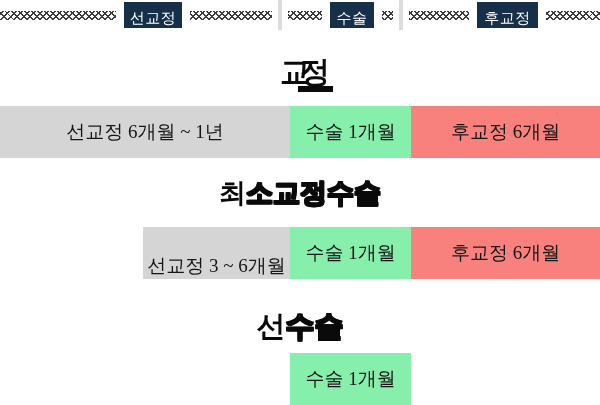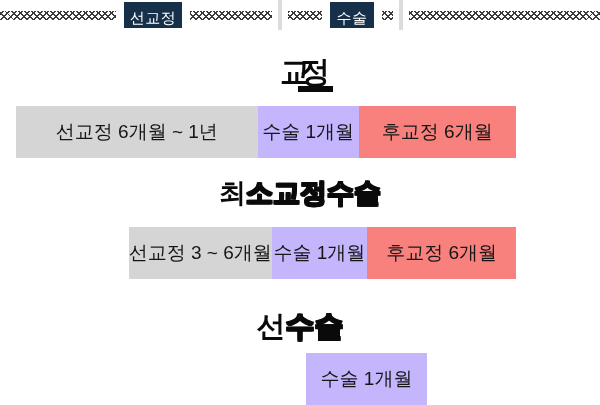--- a/index.html
+++ b/index.html
@@ -35,46 +35,49 @@
   .t2{top:178px;}
   .t3{top:311px;font-size:29px;}
   .solid{color:#0a0a0a;}
   .squeeze{letter-spacing:-10px;display:inline-block;}
   .outline{
     color:#ffffff;-webkit-text-stroke:1.7px #0a0a0a;
     text-shadow:-1px -1px 0 #0a0a0a,1px -1px 0 #0a0a0a,-1px 1px 0 #0a0a0a,1px 1px 0 #0a0a0a;
   }
   .t1bar{position:absolute;left:298px;top:86px;width:35px;height:6px;background:#0a0a0a;}
   
-  .bar{position:absolute;left:16px;width:500px;height:52px;display:flex;}
+  .bar{position:absolute;left:0;width:600px;height:52px;display:flex;font-family:Liberation Serif, serif;}
   .b1{top:106px;} .b2{top:227px;} .b3{top:353px;}
   .seg{
     display:flex;align-items:center;justify-content:center;
     font-size:19px;color:#161616;white-space:nowrap;
   }
   .seg.gray{background:#d5d5d5;}
-  .seg.yellow{background:#c4b5fd;}
+  .seg.yellow{background:#86efac;}
   .seg.red{background:#f8817d;}
   .spacer{background:transparent;}
-  .w290{width:290px;} .w143{width:143px;} .w147{width:147px;}
+  .w290{width:290px;} .w143{width:143px;} .w147{width:147px;align-items:flex-end;}
   .w121{width:121px;} .w189{width:189px;}
 </style>
 </head>
 <body>
 
 <div class="stage">
 
   <div class="chain"></div>
   <div class="divider d1"></div>
   <div class="divider d2"></div>
   <div class="phase p1">
     <span>선교정</span>
   </div>
   <div class="phase p2">
     <span>수술</span>
+  </div>
+  <div class="phase p3">
+    <span>후교정</span>
   </div>
 
   <div class="title t1">
     <span class="solid squeeze">교정</span>
   </div>
   <div class="t1bar"></div>
   <div class="bar b1">
     <div class="seg gray w290">
       <span>선교정 6개월 ~ 1년</span>
     </div>

